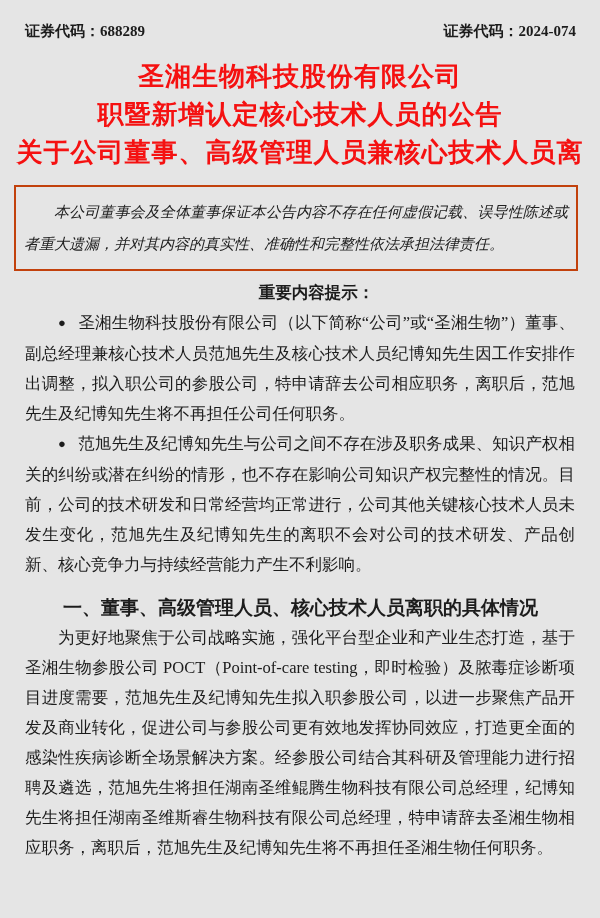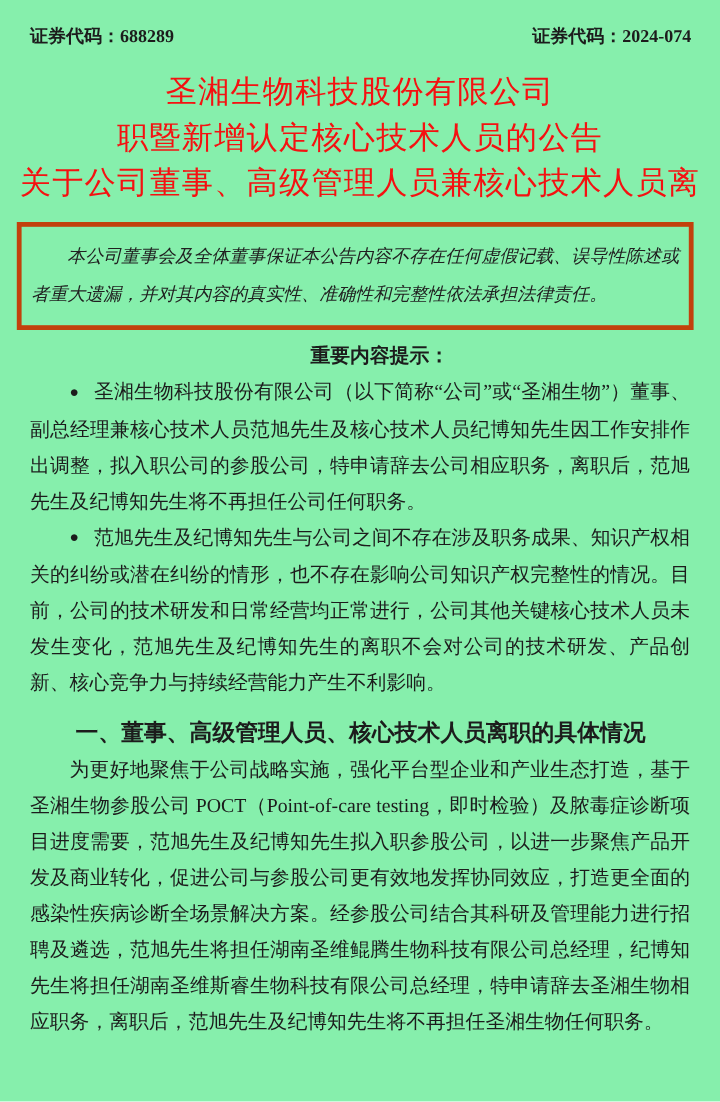--- a/index.html
+++ b/index.html
@@ -5,21 +5,21 @@
   html, body {
     margin: 0;
     padding: 0;
     background: #ffffff;
   }
   .page {
     position: relative;
     width: 600px;
     height: 918px;
     margin: 0 auto;
-    background: #86efac;
+    background: #e5e5e5;
     overflow: hidden;
     font-family: "Liberation Serif", "DejaVu Serif", serif;
     color: #1c1c1c;
   }
 
   
   .doc-header {
     display: flex;
     justify-content: space-between;
     align-items: baseline;
@@ -29,30 +29,30 @@
     line-height: 20px;
     white-space: nowrap;
   }
 
   
   .title-block {
     margin: 16px 10px 0 10px;
     text-align: center;
     color: #f51111;
     font-family: "Liberation Sans", "DejaVu Sans", sans-serif;
-    font-weight: normal;
+    font-weight: bold;
     font-size: 26px;
     line-height: 38px;
     letter-spacing: 1px;
   }
 
   
   .disclaimer-box {
     margin: 14px 22px 0 14px;
-    border: 4px solid #c2410c;
+    border: 2px solid #c2410c;
     padding: 9px 8px;
   }
   .disclaimer-text {
     margin: 0;
     font-style: italic;
     font-size: 15px;
     line-height: 32px;
     text-align: justify;
     text-indent: 2em;
     color: #202020;

